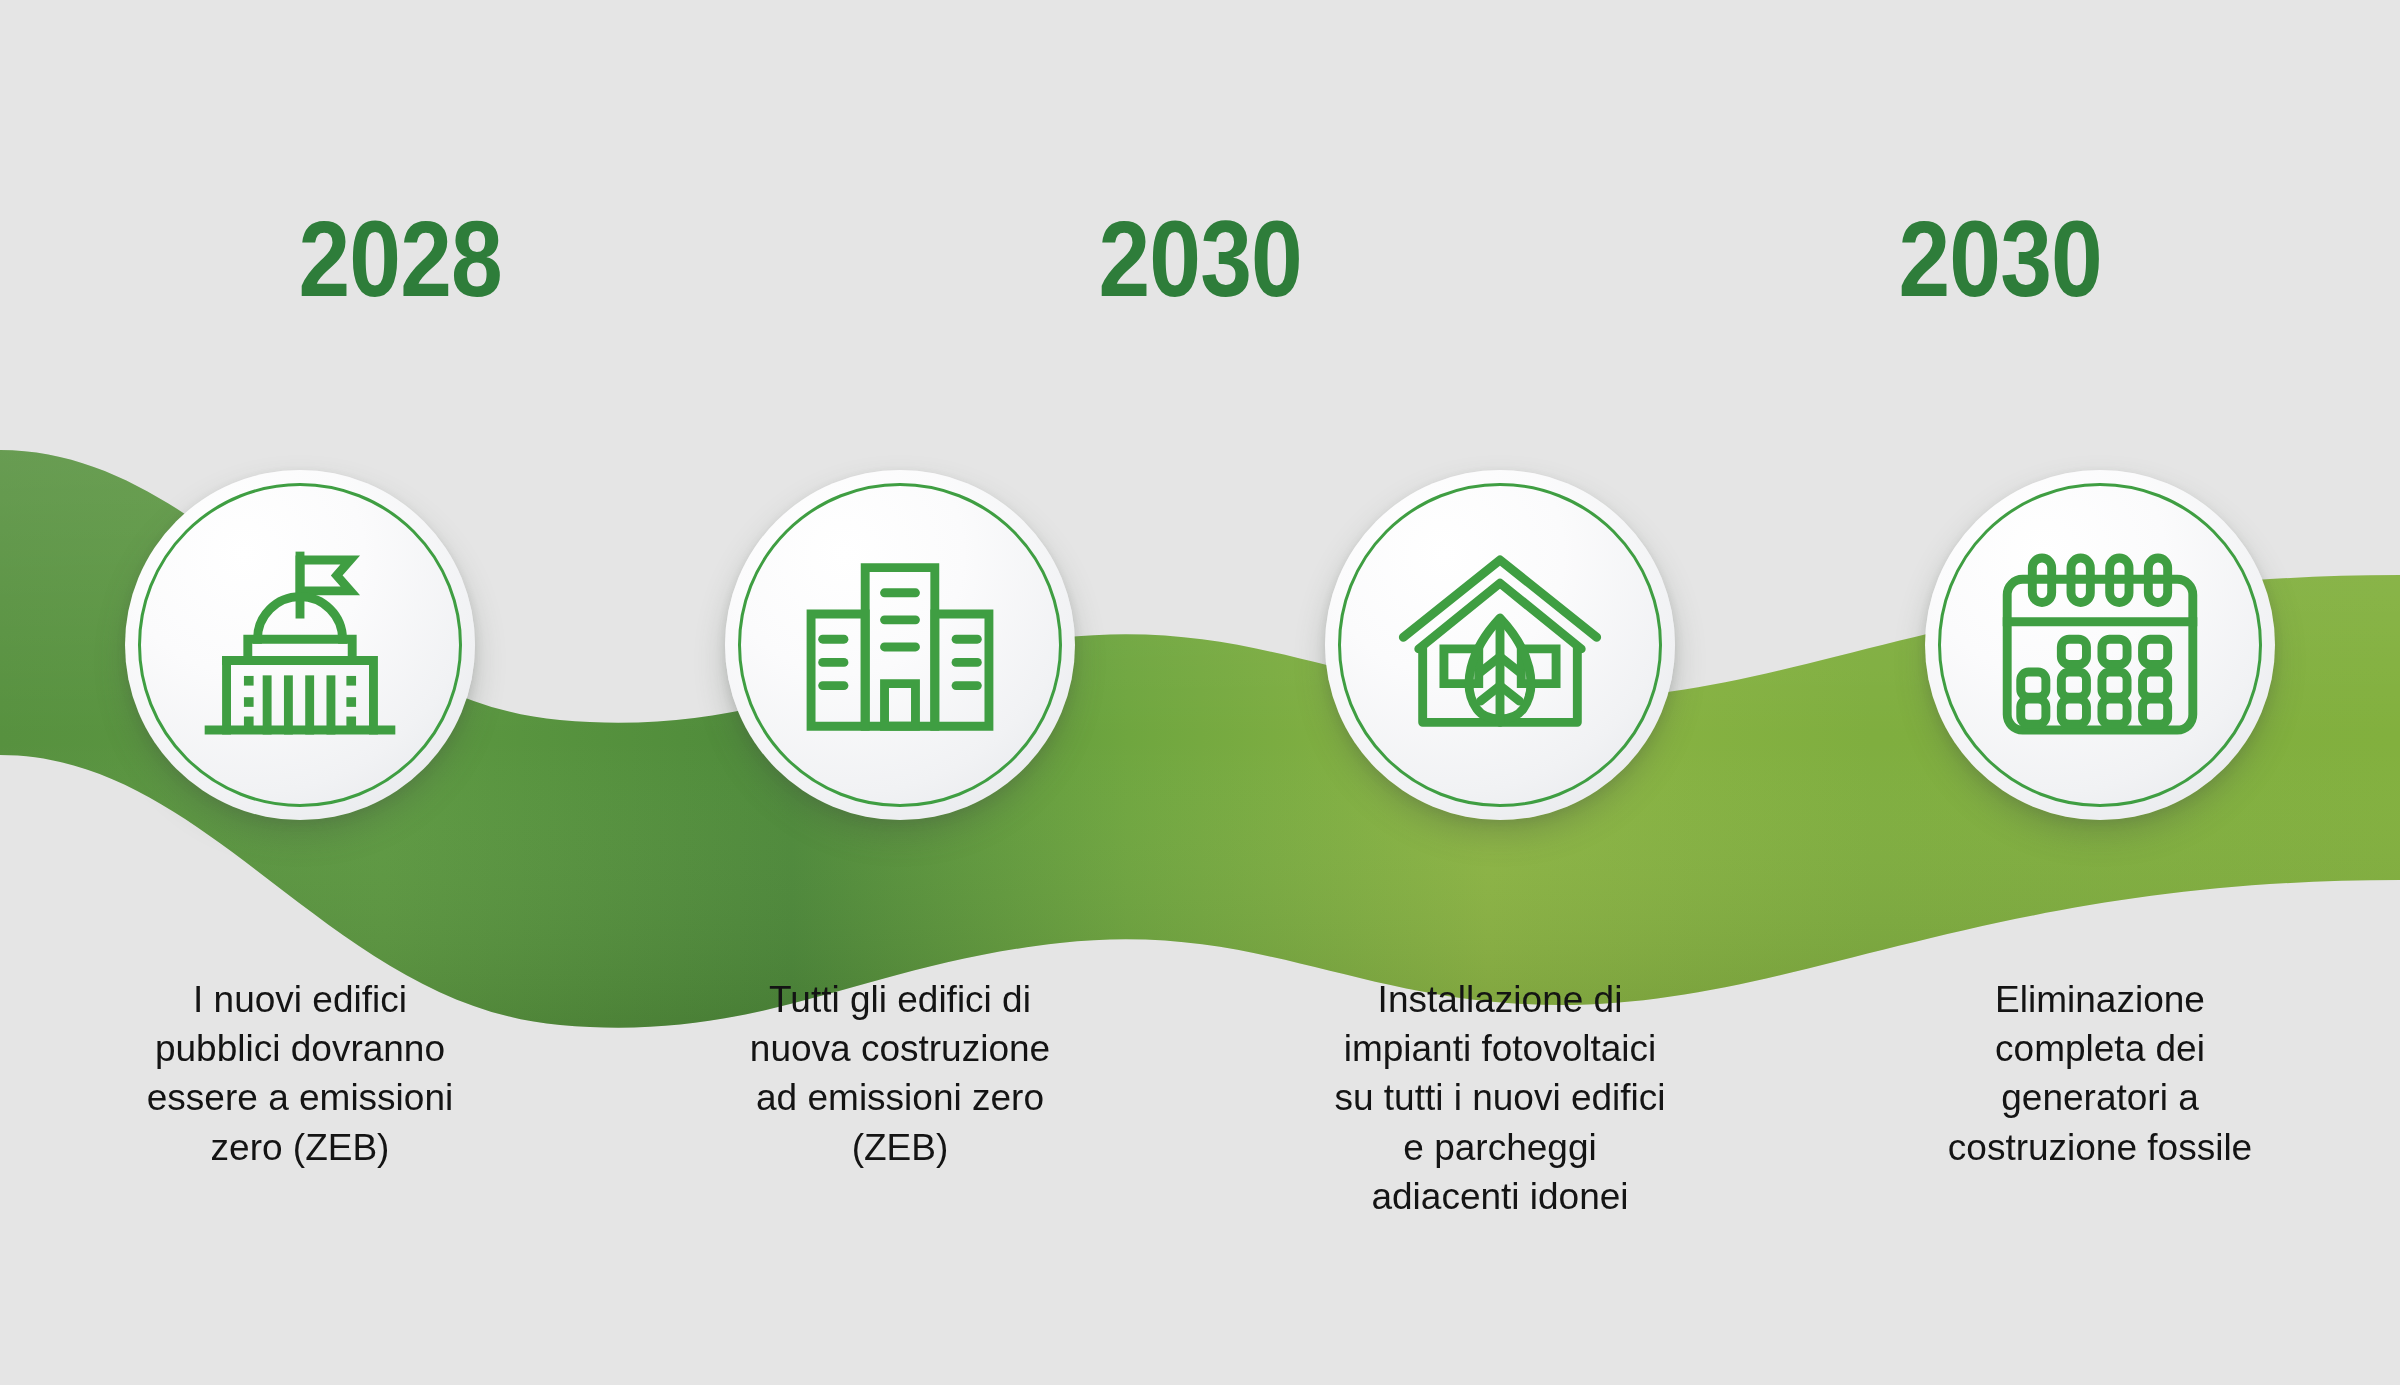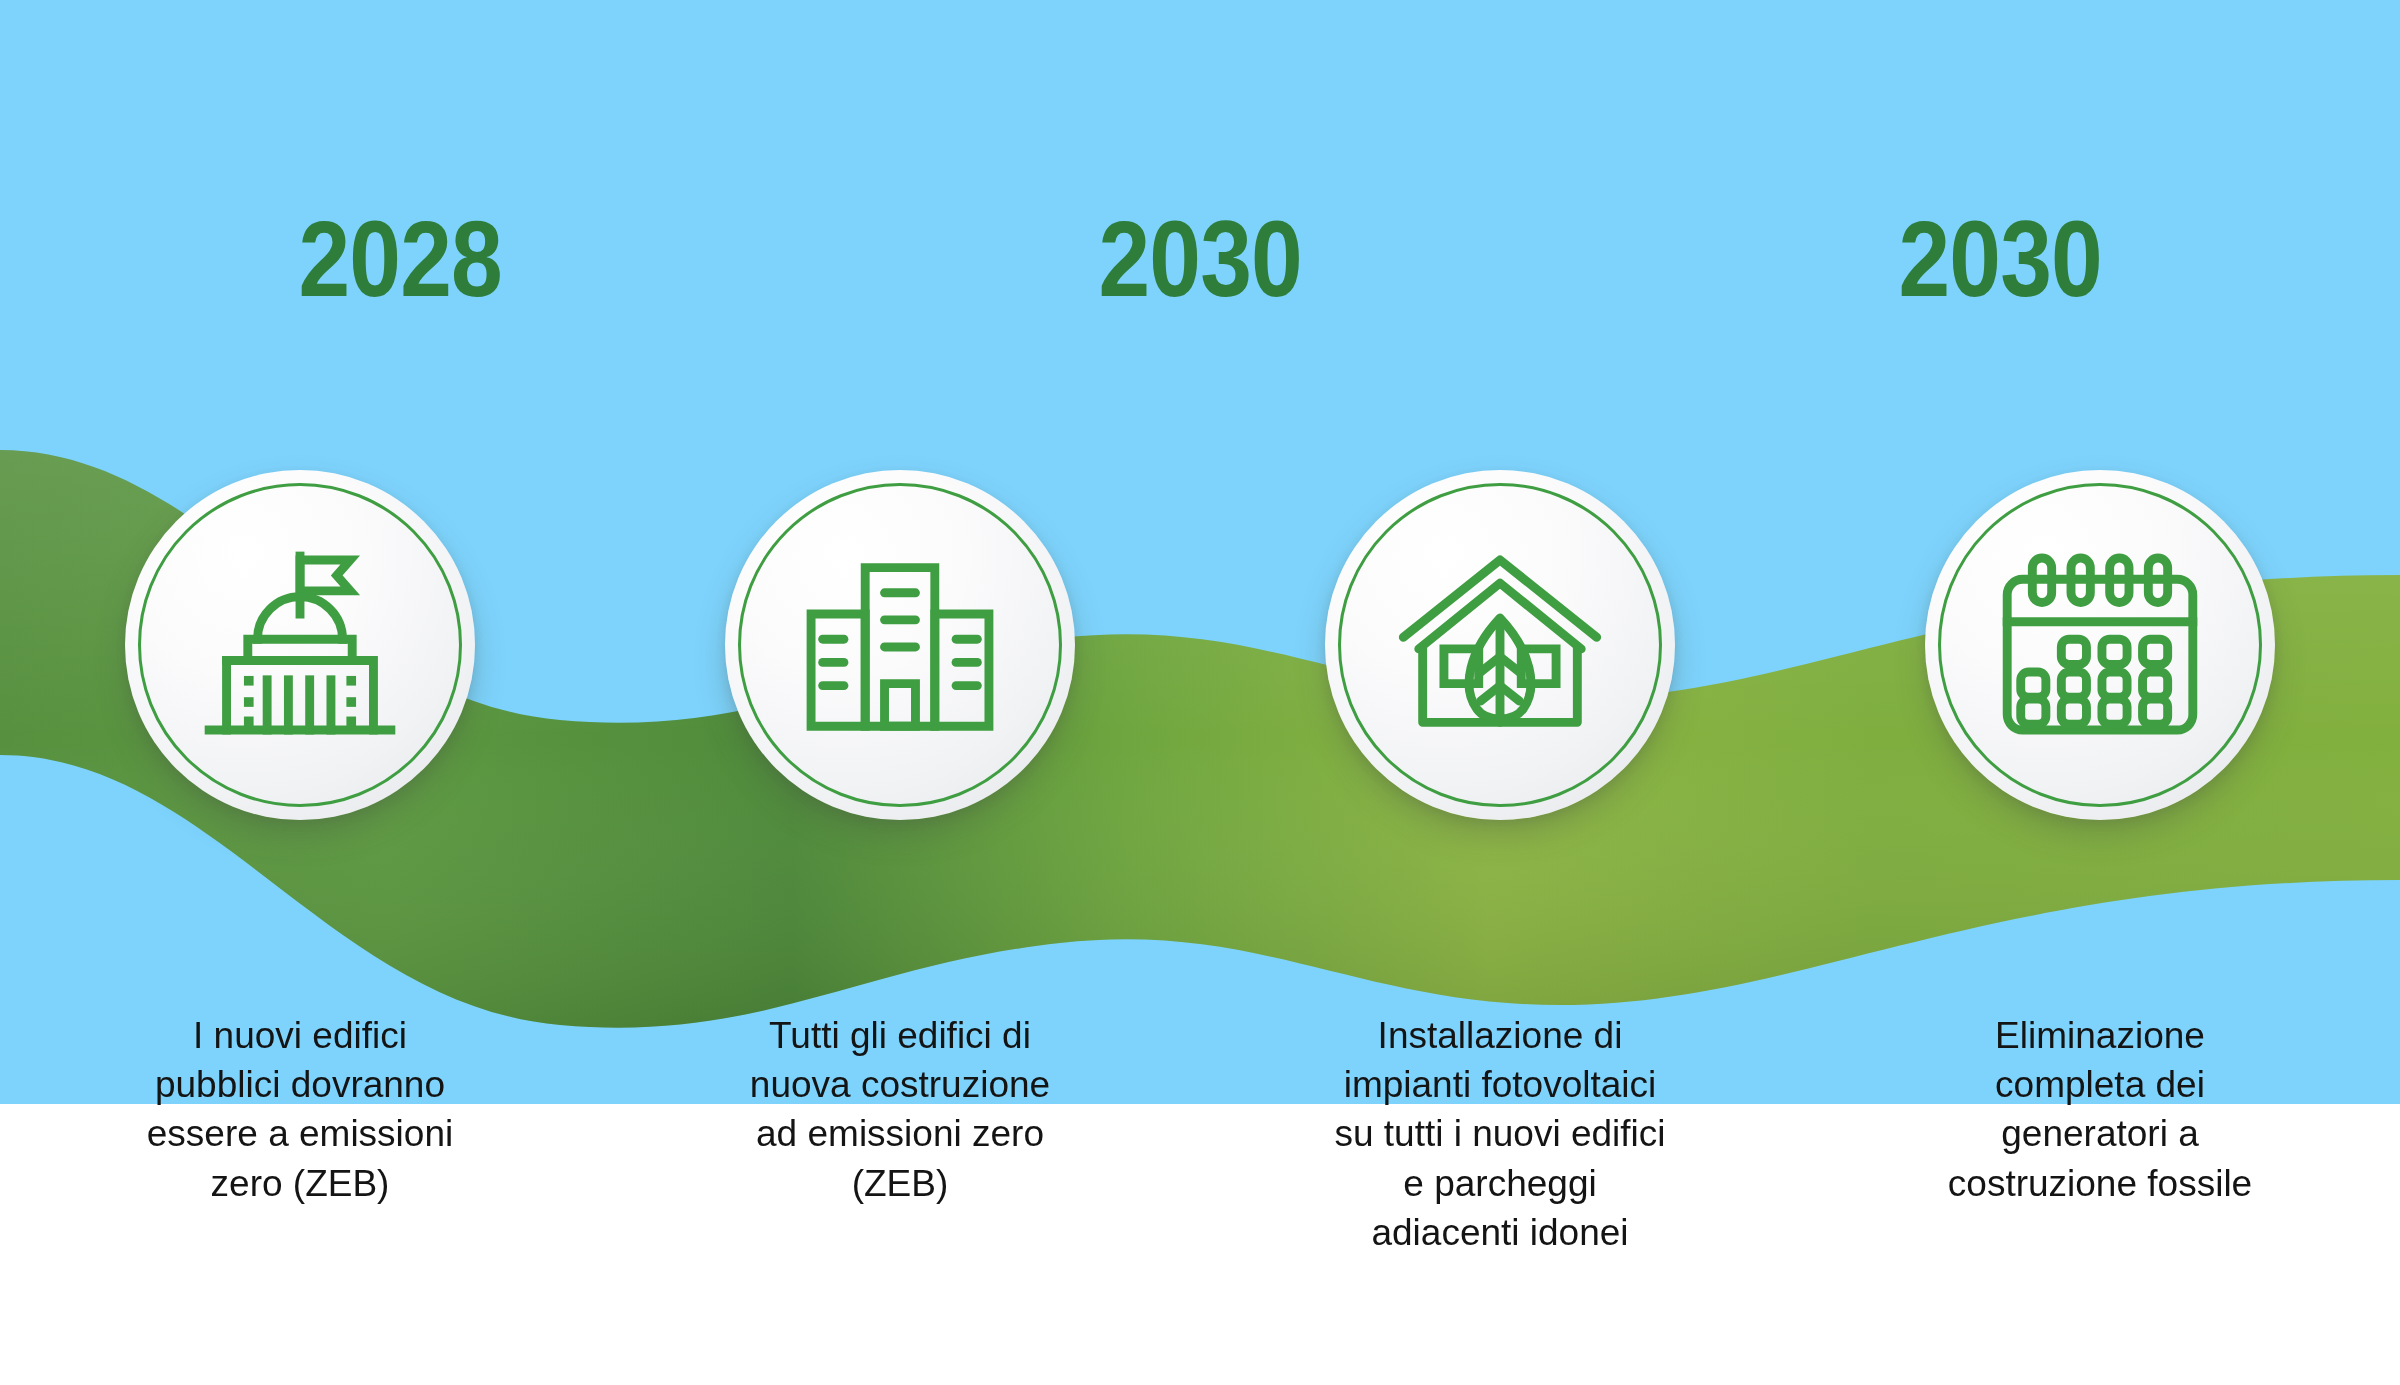--- a/index.html
+++ b/index.html
@@ -13,22 +13,22 @@
     position: relative;
     overflow: hidden;
     font-family: "Liberation Sans", sans-serif;
     background: #ffffff;
   }
 
   #stage {
     position: absolute;
     inset: 0;
     width: 2400px;
-    height: 1104px;
-    background: #7dd3fc;
+    height: 1385px;
+    background: #e5e5e5;
   }
 
   
   #ribbon-layer {
     position: absolute;
     left: 0;
     top: 0;
     width: 2400px;
     height: 1385px;
     z-index: 1;
@@ -127,21 +127,20 @@
     justify-content: center;
   }
   .caption-text {
     width: 400px;
     text-align: center;
     font-family: "Liberation Sans", sans-serif;
     font-size: 37px;
     line-height: 1.33;
     color: #141414;
     white-space: pre-line;
-    margin-top: 36px;
   }
 </style>
 </head>
 <body>
 
 <div id="stage">
 
   <svg id="ribbon-layer" viewBox="0 0 2400 1385" preserveAspectRatio="none">
     <defs>
       <linearGradient id="ribbonGrad" x1="0" y1="0" x2="1" y2="0">

